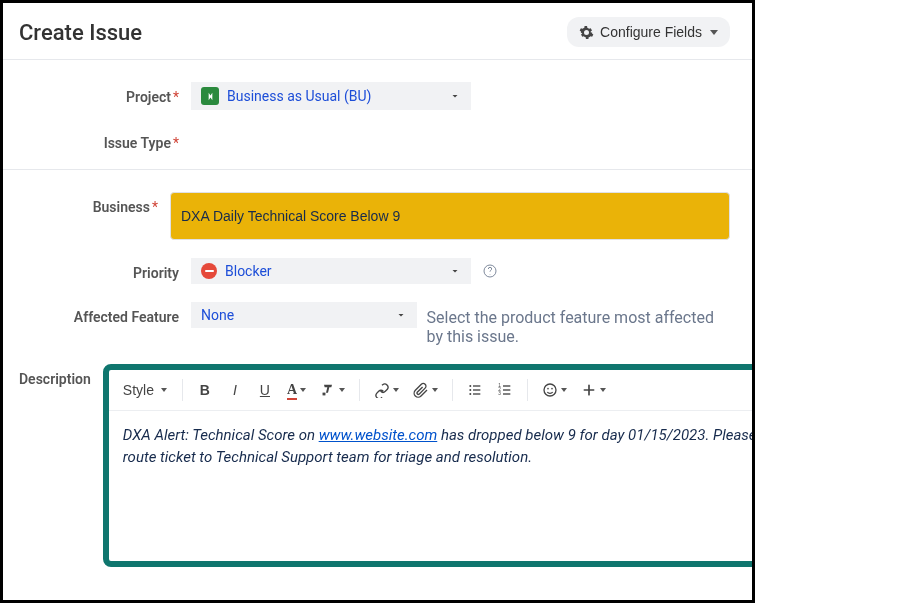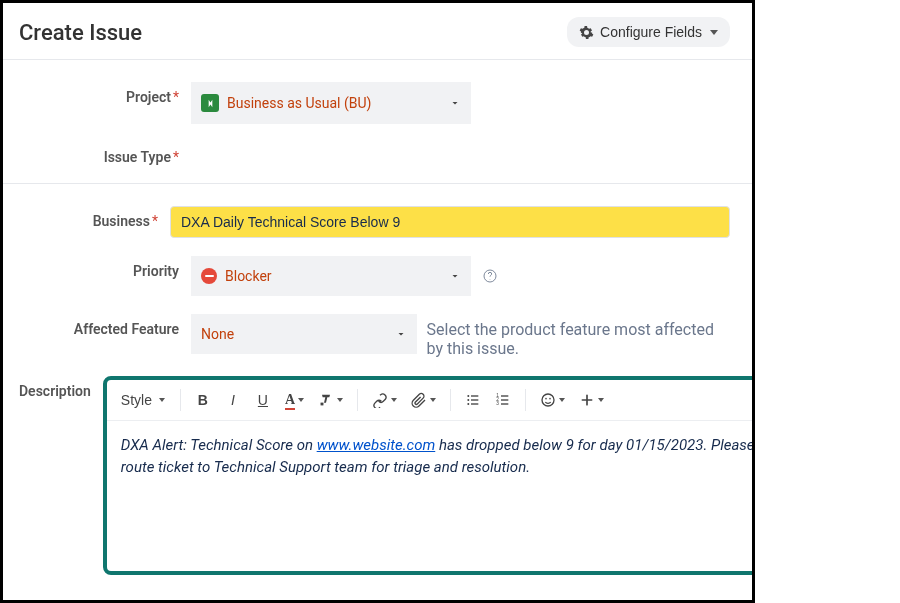--- a/index.html
+++ b/index.html
@@ -76,25 +76,25 @@
     display: flex;
     align-items: center;
     gap: 10px;
   }
   .select {
     display: inline-flex;
     align-items: center;
     justify-content: space-between;
     background: #f1f2f4;
     border-radius: 0;
-    padding: 12px 10px;
+    padding: 5px 10px;
     width: 280px;
     cursor: pointer;
     font-size: 14px;
-    color: #c2410c;
+    color: #1d4ed8;
   }
   .select-body {
     display: inline-flex;
     align-items: center;
     gap: 8px;
   }
   .chev {
     width: 12px; height: 12px;
     fill: #444;
   }
@@ -119,34 +119,34 @@
   .help-icon {
     width: 18px; height: 18px;
     display:inline-flex; align-items:center; justify-content:center;
     color:#6b778c;
   }
   .help-icon svg { width: 16px; height: 16px; fill:none; stroke:#6b778c; stroke-width:1.3; }
   .text-input {
     width: 560px;
     border: 1px solid #dfe1e6;
     border-radius: 4px;
-    padding: 7px 10px;
+    padding: 15px 10px;
     font-size: 14px;
     color: #172b4d;
     outline: none;
-    background: #fde047;
+    background: #eab308;
   }
   .hint {
     font-size: 16px;
     color: #6b778c;
     margin-top: 6px;
   }
   .editor {
     width: 680px;
-    border: 4px solid #0f766e;
+    border: 6px solid #0f766e;
     border-radius: 8px;
     background: #fff;
   }
   .toolbar {
     display: flex;
     align-items: center;
     padding: 6px 8px;
     gap: 4px;
     border-bottom: 1px solid #eceef1;
   }

